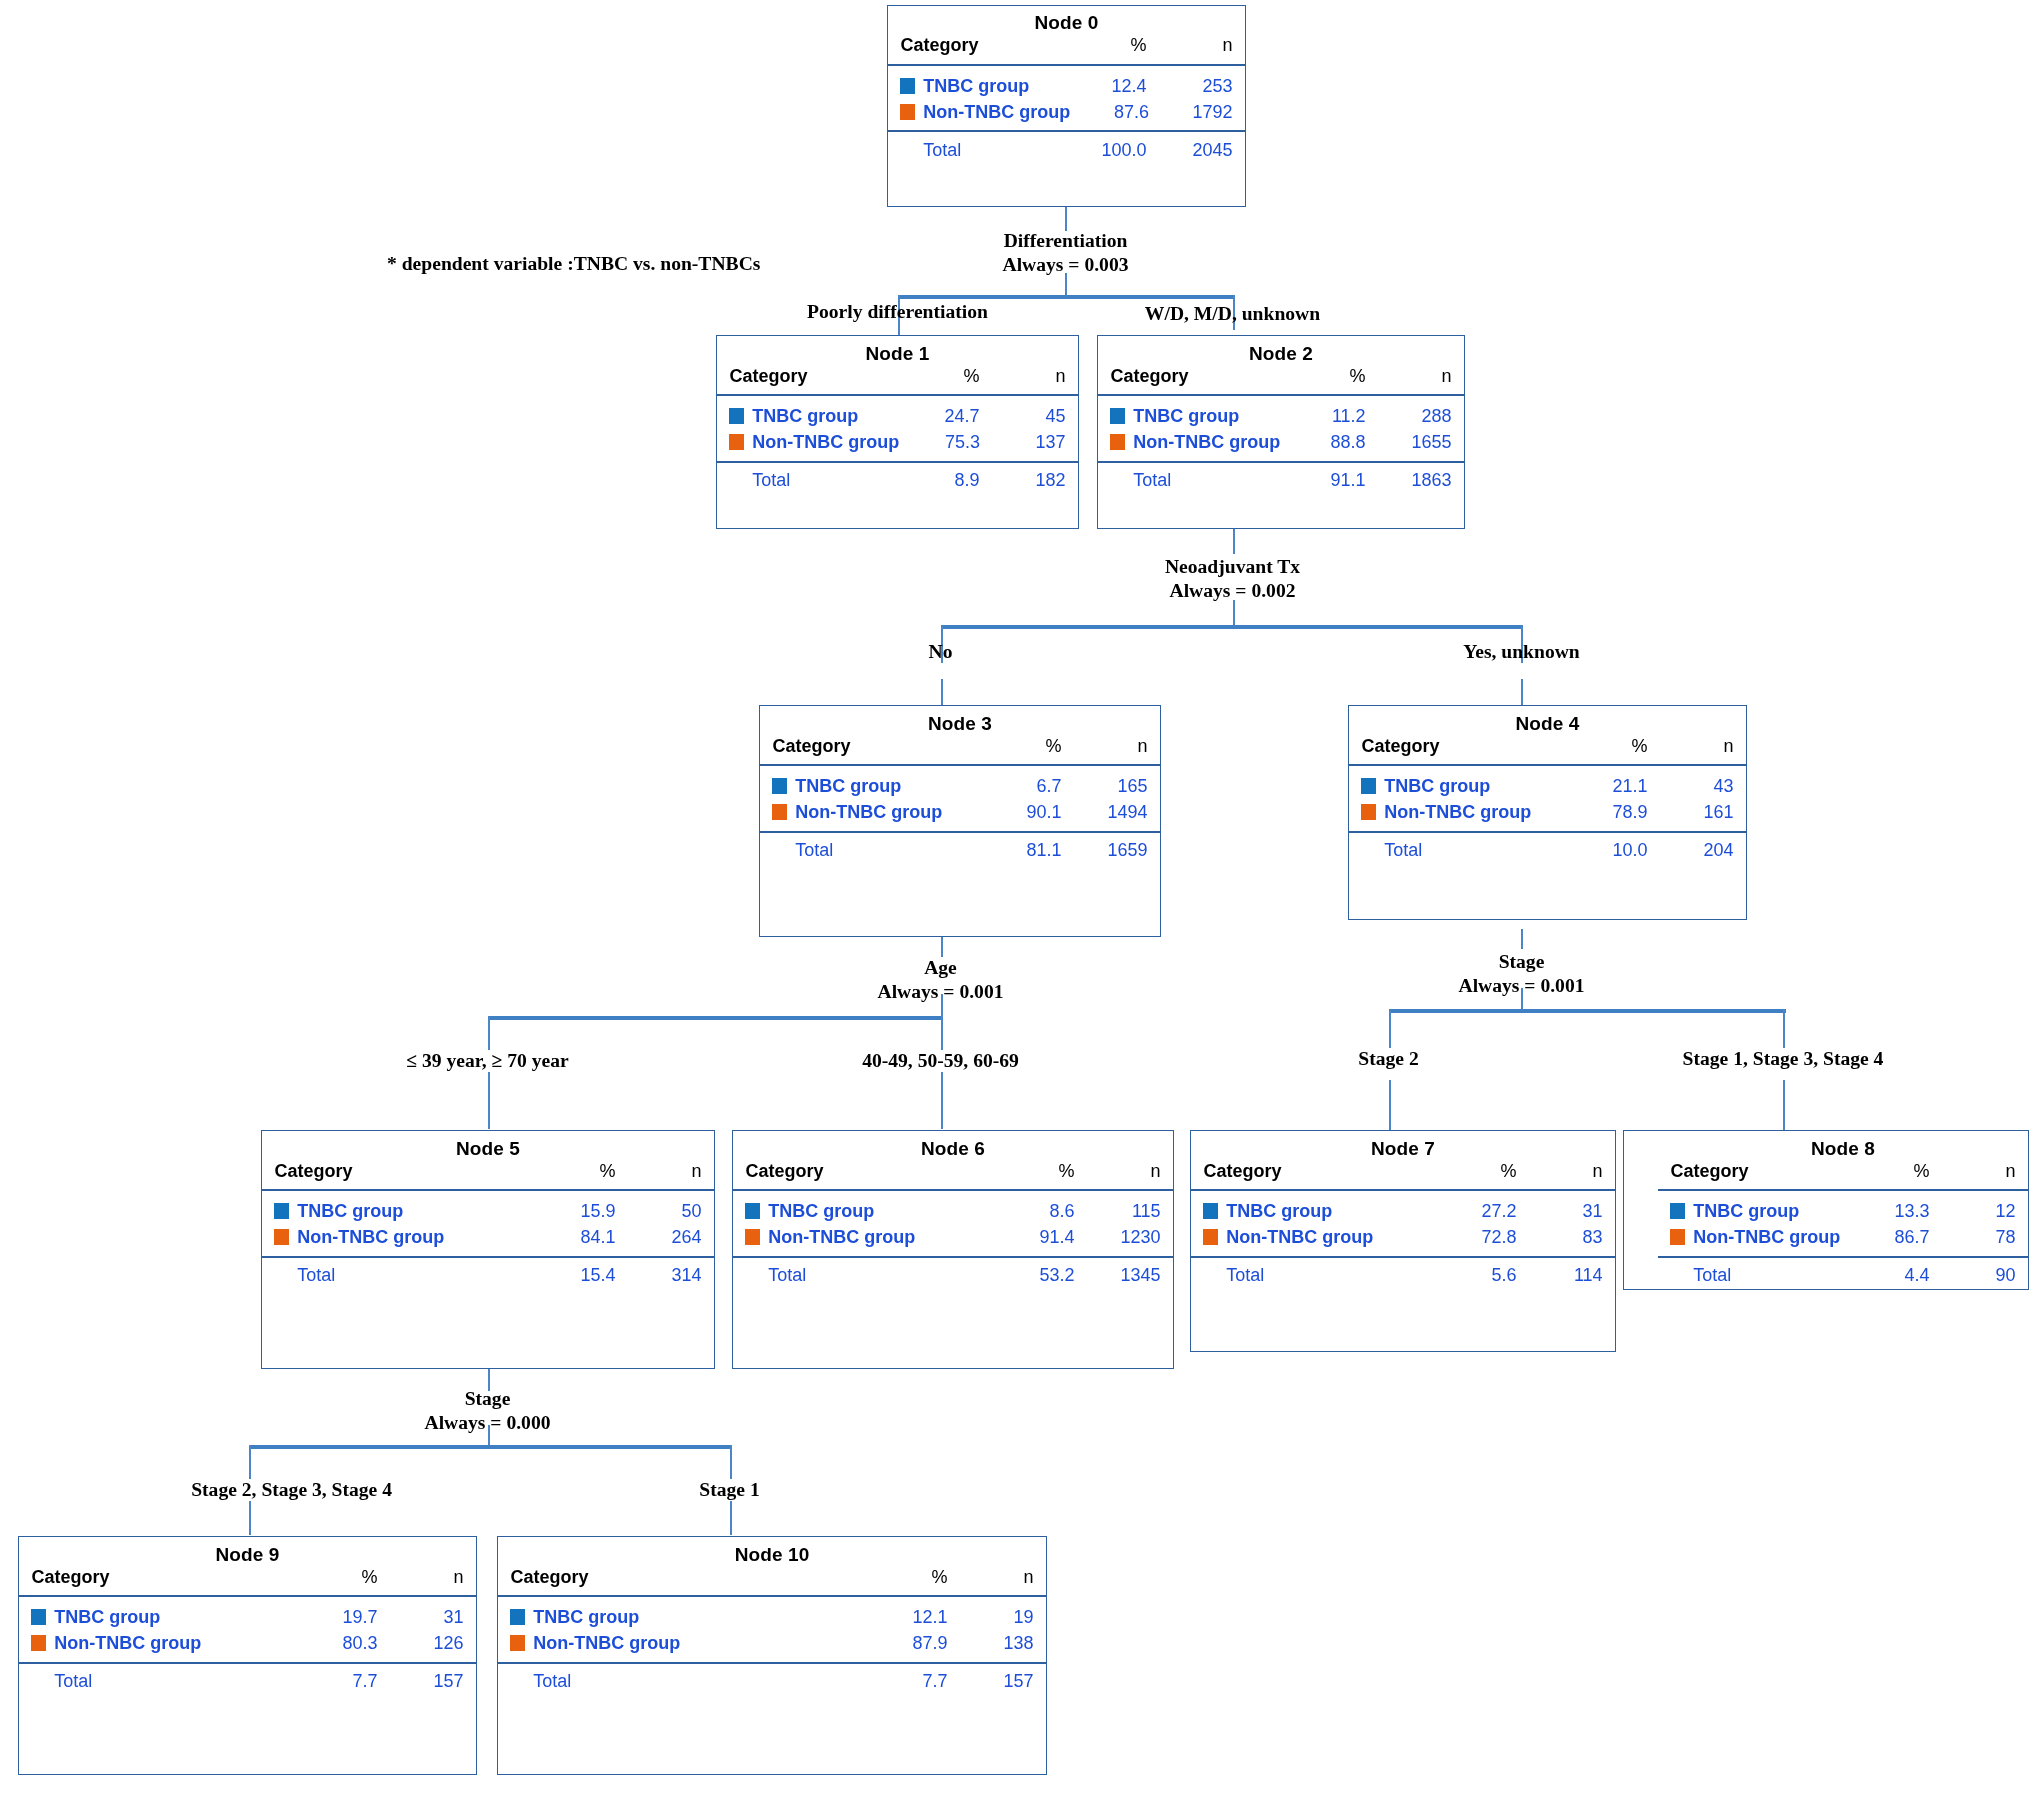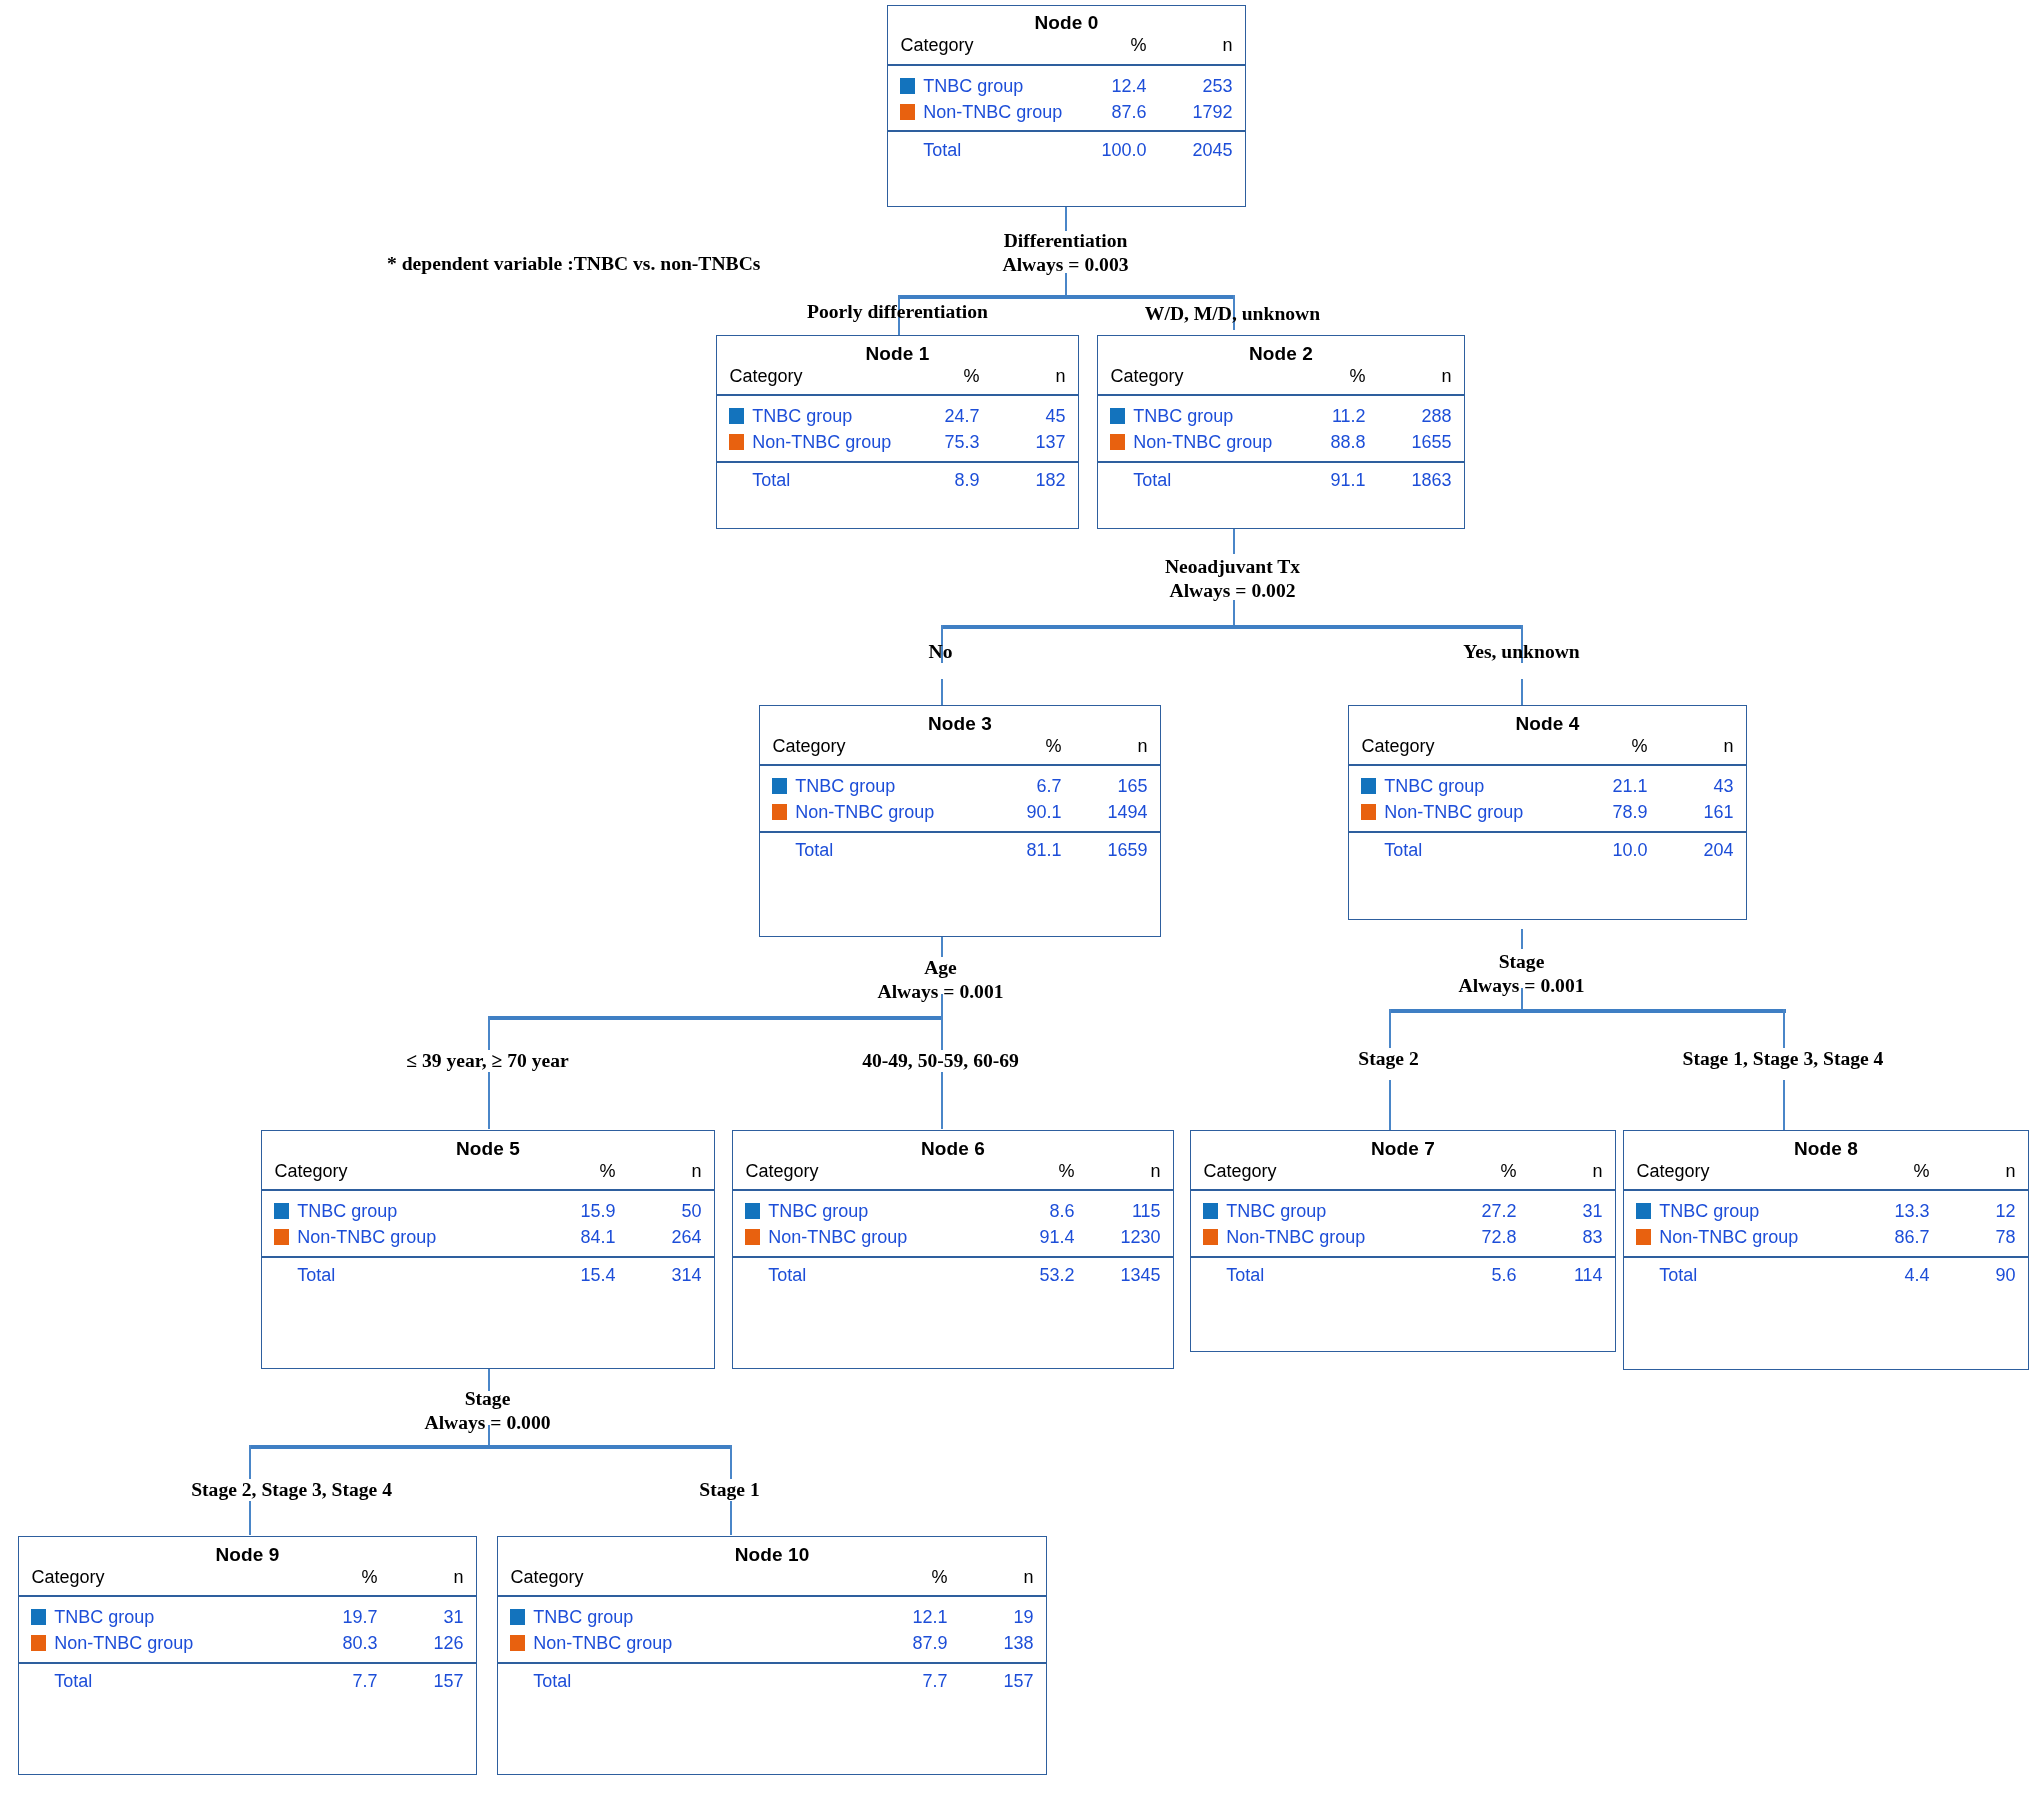--- a/index.html
+++ b/index.html
@@ -51,21 +51,21 @@
     font-size:18px;
     color:#1d4ed8;
     line-height:1.34;
   }
   .row + .row{margin-top:1.9px;}
   .swatch{
     width:14.3px;height:16.3px;
     flex:0 0 14.3px;
     margin-right:8.6px;
   }
-  .c-label{flex:1 1 auto;white-space:nowrap;}
+  .c-label{flex:1 1 auto;white-space:nowrap;font-weight:bold;}
   .c-pct{width:81px;text-align:right;}
   .c-n{width:86px;text-align:right;}
   .hdr .c-label{font-size:18px;}
   .hdr .c-pct,.hdr .c-n{font-size:18px;}
   .total-sec .row .c-label{font-weight:normal;}
 
   
   .ln{position:absolute;background:#4a86c8;}
   .ln.v{width:2.4px;}
   .ln.h{height:4.3px;background:#3f7fc4;}
@@ -425,21 +425,21 @@
     <div class="total-sec">
       <div class="row">
         <span class="swatch" style="background:transparent;"></span>
         <span class="c-label">Total</span>
         <span class="c-pct">5.6</span>
         <span class="c-n">114</span>
       </div>
     </div>
   </div>
 
-  <div class="node" style="left:1623px;top:1130px;width:406px;height:240px;">
+  <div class="node" style="left:1623px;top:1130px;width:406px;height:160px;padding-left:34px;">
     <div class="node-title">Node 8</div>
     <div class="hdr">
       <span class="c-label">Category</span>
       <span class="c-pct">%</span>
       <span class="c-n">n</span>
     </div>
     <div class="body-sec">
       <div class="row">
         <span class="swatch" style="background:#1373bd;"></span>
         <span class="c-label">TNBC group</span>

